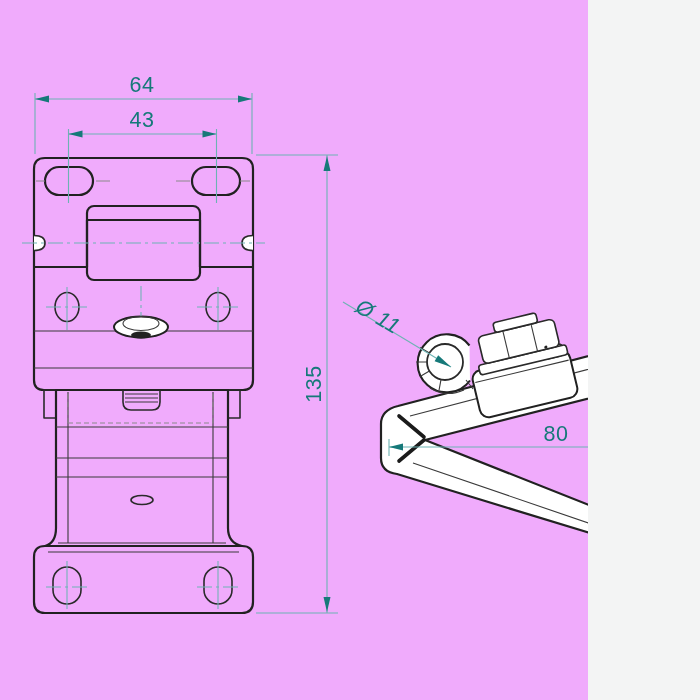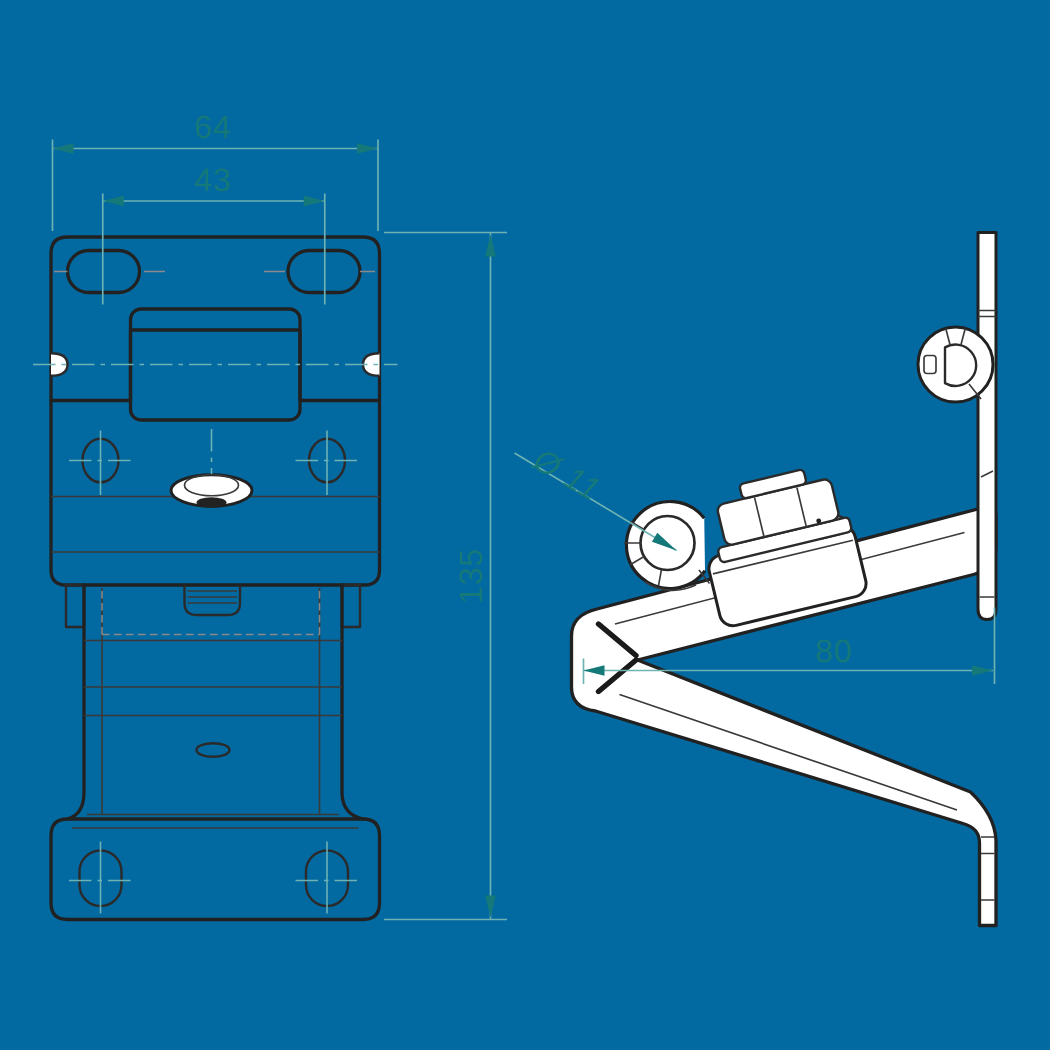--- a/index.html
+++ b/index.html
@@ -1,16 +1,16 @@
 <!DOCTYPE html>
 <html><head>
 <meta charset="utf-8">
 <style>
   html,body{margin:0;padding:0;background:#f3f4f4;}
-  .canvas{width:700px;height:700px;background:#0369a1;position:relative;overflow:hidden;
+  .canvas{width:588px;height:700px;background:#f0abfc;position:relative;overflow:hidden;
           font-family:"Liberation Sans", sans-serif;}
   svg{display:block;}
   
   .o  {fill:none;stroke:#212121;stroke-width:2.2;stroke-linejoin:round;stroke-linecap:round;}
   .m  {fill:none;stroke:#2a2a2a;stroke-width:1.6;stroke-linejoin:round;}
   .mw {fill:#ffffff;stroke:#2a2a2a;stroke-width:1.6;stroke-linejoin:round;}
   .i  {fill:none;stroke:#3a3a3a;stroke-width:1.1;stroke-linejoin:round;}
   .iw {fill:#ffffff;stroke:#3a3a3a;stroke-width:1.1;}
   .bend{fill:none;stroke:#1b1b1b;stroke-width:3.6;stroke-linecap:round;}
   

